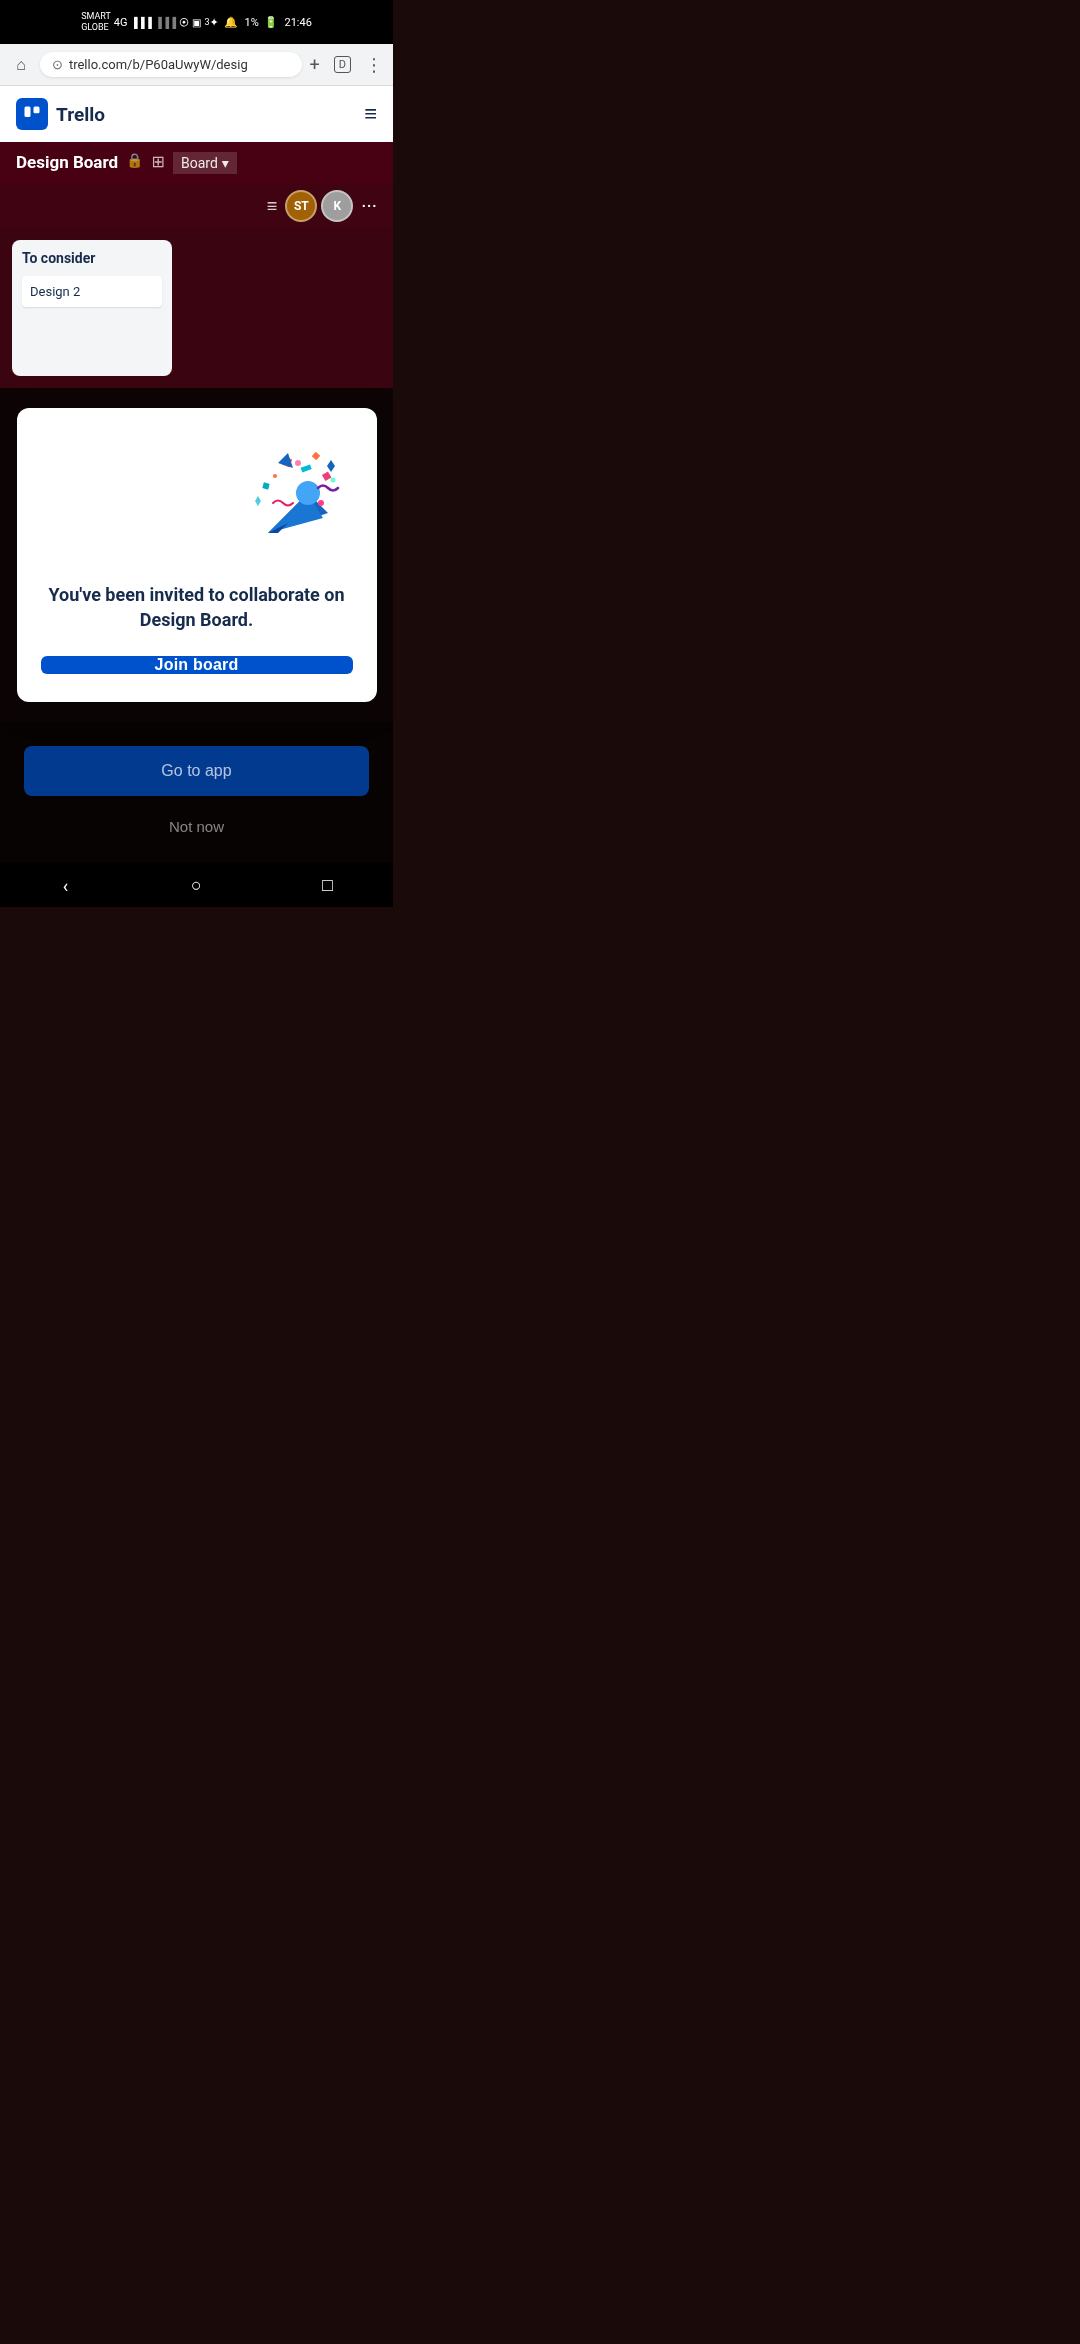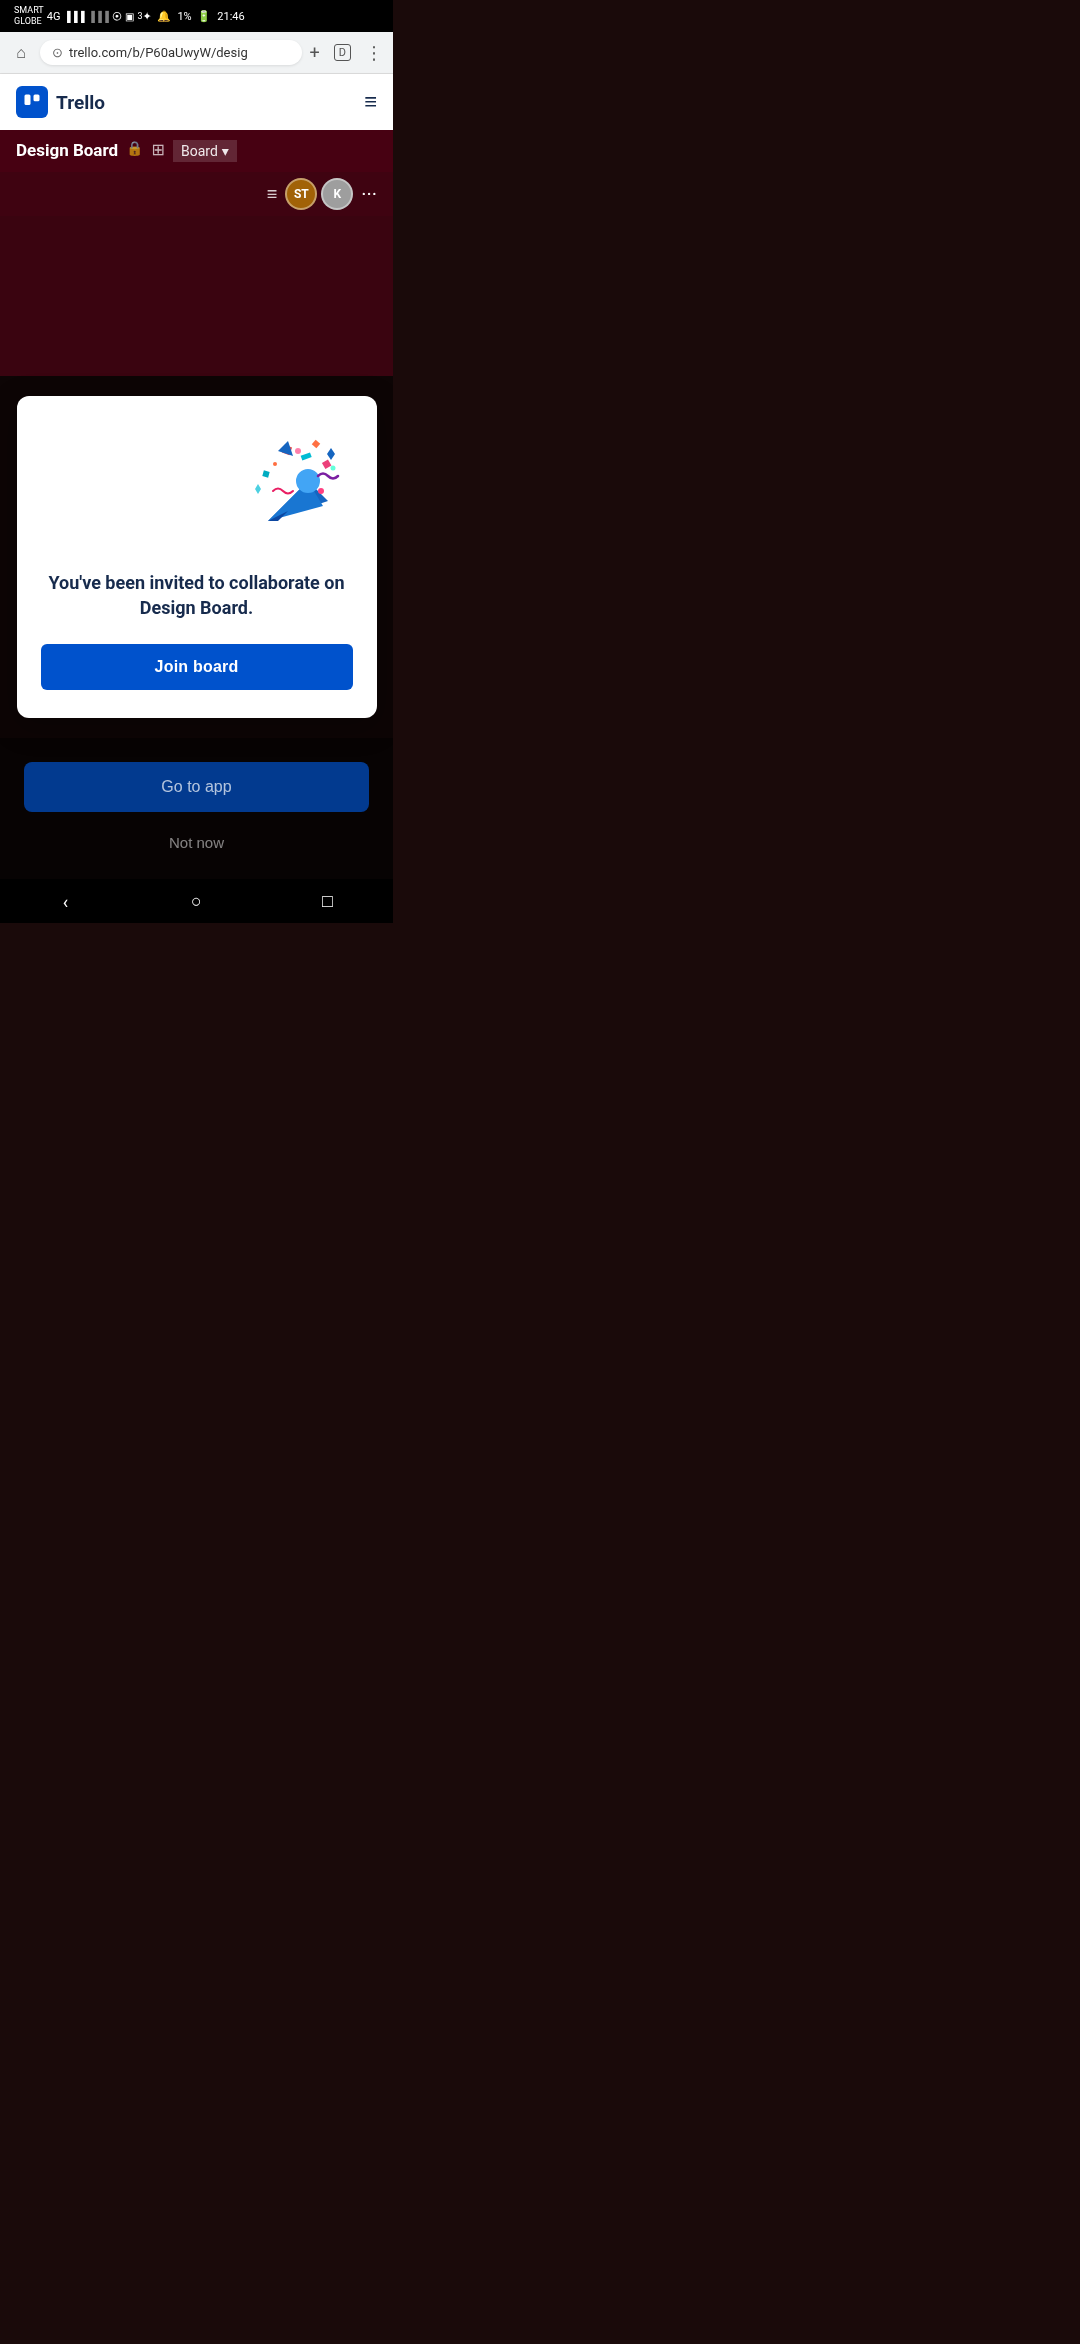--- a/index.html
+++ b/index.html
@@ -11,25 +11,25 @@
       background: #1a0a0a;
       font-family: -apple-system, BlinkMacSystemFont, 'Segoe UI', Roboto, sans-serif;
       overflow-x: hidden;
     }
 
     
     .status-bar {
       background: #000;
       color: #fff;
       display: flex;
-      justify-content: flex-start;
+      justify-content: center;
       align-items: center;
       padding: 6px 14px;
       font-size: 11px;
-      height: 32px;
+      height: 44px;
     }
     .status-left { display: flex; align-items: center; gap: 3px; font-size: 10px; }
     .status-right { display: flex; align-items: center; gap: 6px; font-size: 11px; }
 
     
     .browser-chrome {
       background: #f1f3f4;
       padding: 8px 10px;
       display: flex;
       align-items: center;
@@ -212,21 +212,21 @@
       text-align: center;
       line-height: 1.4;
       margin-bottom: 24px;
     }
 
     .join-board-btn {
       background: #0052CC;
       color: #fff;
       border: none;
       border-radius: 6px;
-      padding: 14px 0;
+      padding: 0 0;
       width: 100%;
       font-size: 16px;
       font-weight: 700;
       cursor: pointer;
       letter-spacing: 0.2px;
     }
 
     
     .app-section {
       background: rgba(0,0,0,0.7);
@@ -342,20 +342,24 @@
 <div class="board-filter-row">
   <span class="filter-icon">≡</span>
   <div class="board-members-area">
     <div class="member-avatar avatar-st">ST</div>
     <div class="member-avatar avatar-k">K</div>
     <span class="more-btn">···</span>
   </div>
 </div>
 
 <div class="board-content">
+  <div class="board-list">
+    <div class="list-title">To consider</div>
+    <div class="list-card">Design 2</div>
+  </div>
 </div>
 
 <div class="modal-overlay">
   <div class="modal-card">
 
     <div class="confetti-illustration">
       <svg width="120" height="120" viewBox="0 0 120 120" xmlns="http://www.w3.org/2000/svg">
 
         <polygon points="35,95 75,55 95,75" fill="#1565C0"></polygon>
         <polygon points="35,95 75,55 90,80" fill="#1976D2"></polygon>

